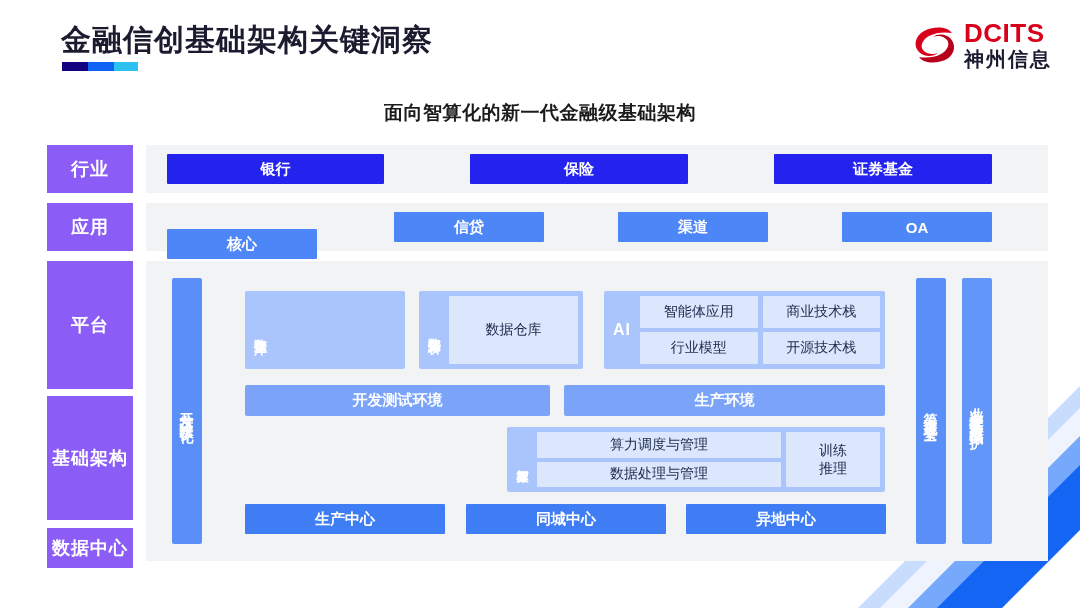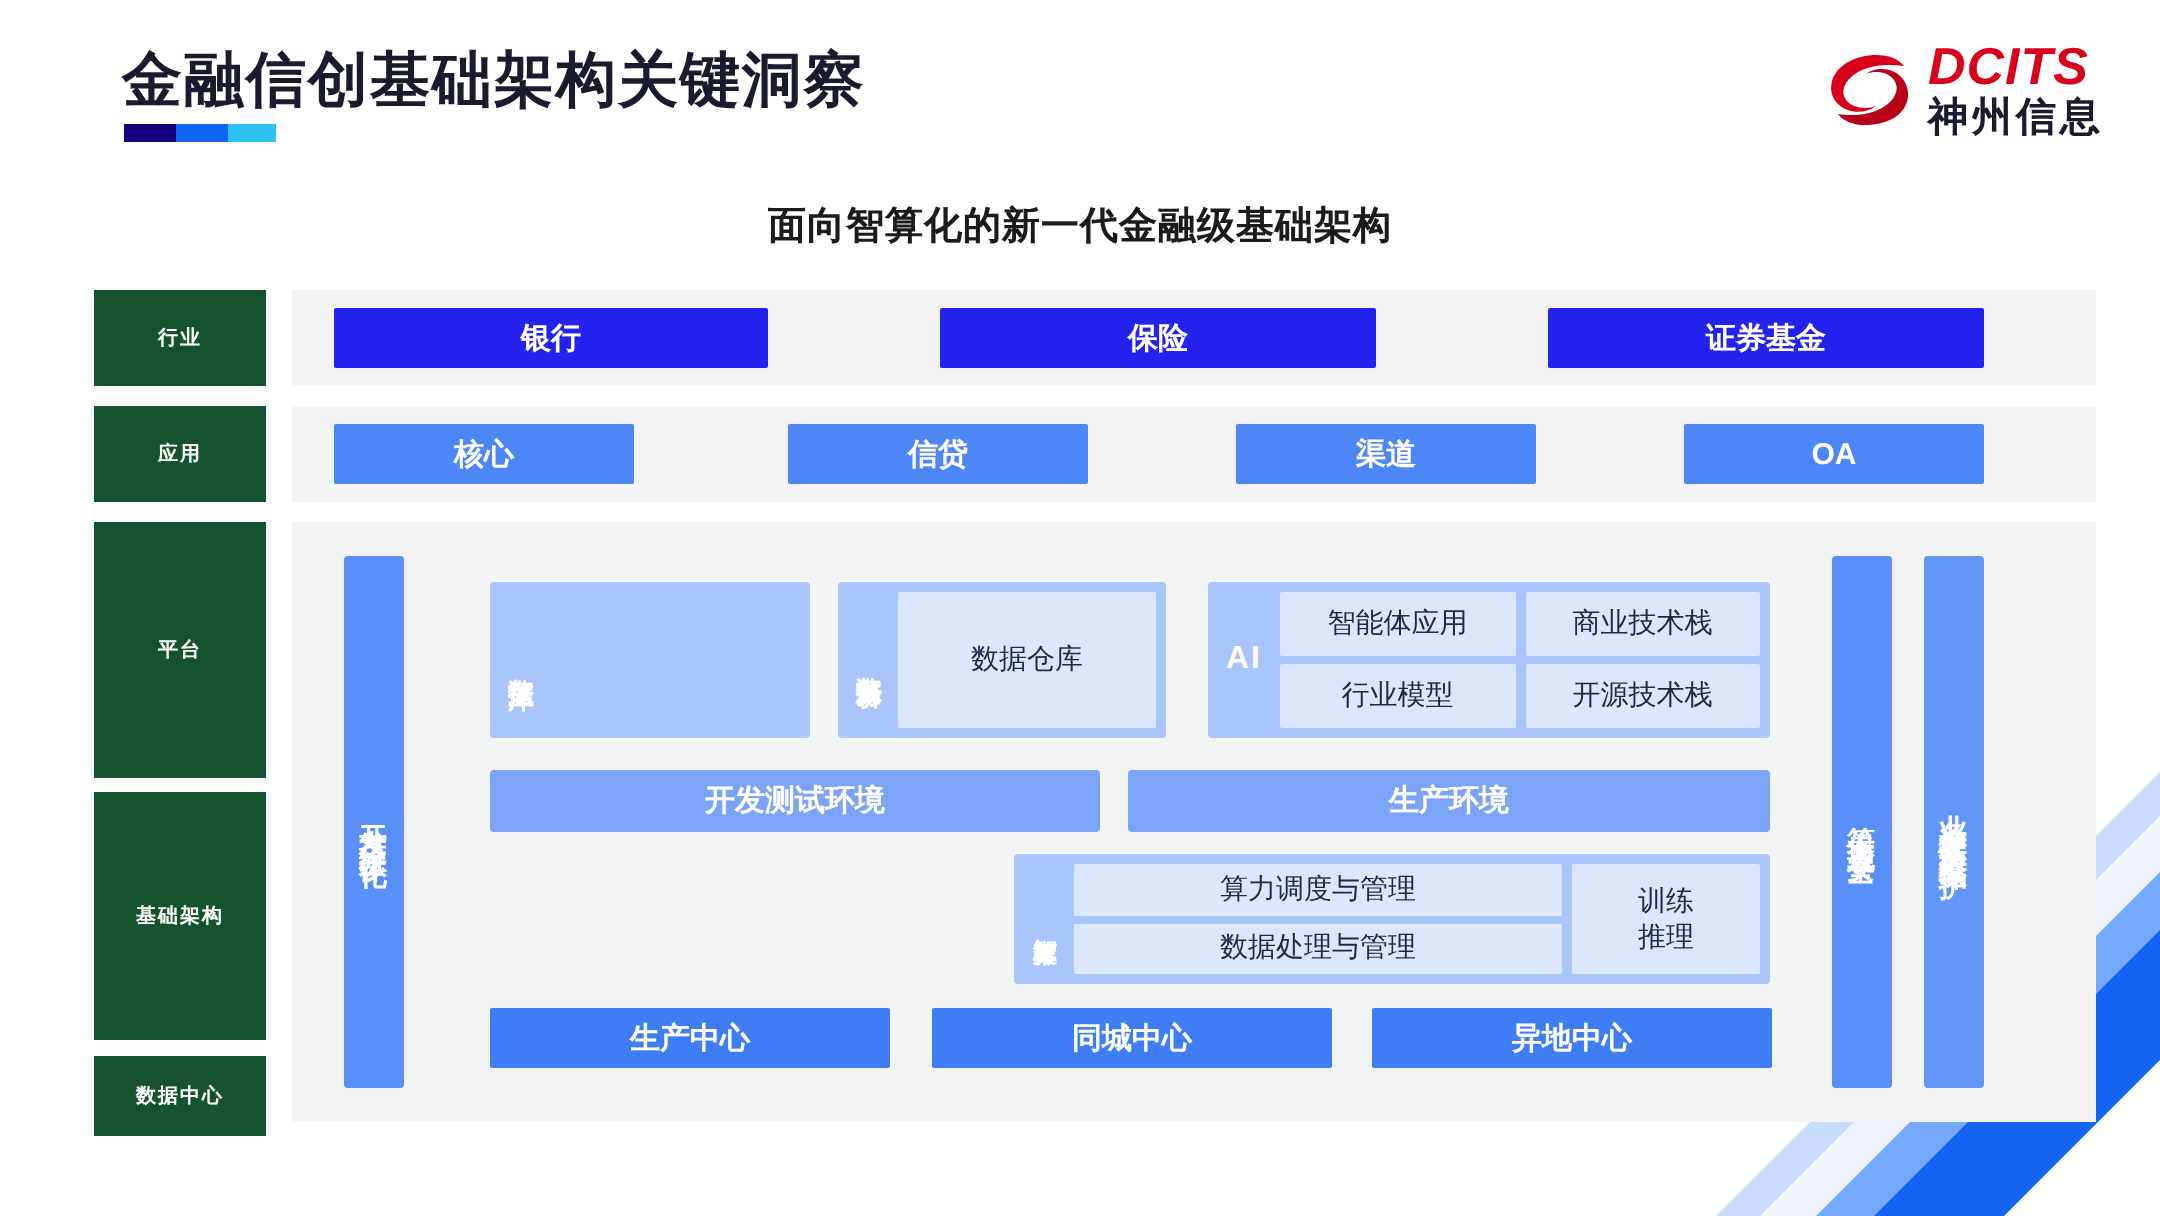--- a/index.html
+++ b/index.html
@@ -27,35 +27,35 @@
   }
   .hdr-bar { position:absolute; left:62px; top:62px; display:flex; width:76px; height:9px; }
   .hdr-bar span { display:block; height:100%; }
   .hb1 { width:26px; background:#12007e; }
   .hb2 { width:26px; background:#0f63f5; }
   .hb3 { width:24px; background:#2cc1f0; }
 
   .logo { position:absolute; right:28px; top:20px; display:flex; align-items:center; gap:7px; }
   .logo-mark { width:46px; height:46px; position:relative; }
   .logo-text { display:flex; flex-direction:column; line-height:1; }
-  .logo-en { font-size:26px; font-weight:bold; font-style:italic; color:#d9001b; letter-spacing:0.5px; }
+  .logo-en { font-size:26px; font-weight:bold; color:#d9001b; letter-spacing:0.5px; }
   .logo-cn { font-size:20px; font-weight:bold; color:#1b1b2f; letter-spacing:2px; margin-top:3px; }
 
   
   .subtitle {
     position:absolute; left:0; right:0; top:100px;
     text-align:center; font-size:19px; font-weight:bold; color:#1b1b1b;
     letter-spacing:0.5px;
   }
 
   
   .rail-label {
-    position:absolute; background:#14532d; color:#fff;
+    position:absolute; background:#8b5cf6; color:#fff;
     display:flex; align-items:center; justify-content:center;
-    font-size:10px; font-weight:bold; letter-spacing:1px;
+    font-size:18px; font-weight:bold; letter-spacing:1px;
   }
 
   
   .panel { position:absolute; background:#f2f3f5; }
 
   
   .chip {
     position:absolute; display:flex; align-items:center; justify-content:center;
     color:#fff; font-weight:bold; border-radius:1px; text-align:center;
   }
@@ -134,21 +134,21 @@
   <div class="subtitle">面向智算化的新一代金融级基础架构</div>
 
   <div class="rail-label" style="left:47px; top:145px; width:86px; height:48px;">行业</div>
   <div class="panel" style="left:146px; top:145px; width:902px; height:48px;"></div>
   <div class="chip chip-deep" style="left:167px; top:154px; width:217px; height:30px;">银行</div>
   <div class="chip chip-deep" style="left:470px; top:154px; width:218px; height:30px;">保险</div>
   <div class="chip chip-deep" style="left:774px; top:154px; width:218px; height:30px;">证券基金</div>
 
   <div class="rail-label" style="left:47px; top:203px; width:86px; height:48px;">应用</div>
   <div class="panel" style="left:146px; top:203px; width:902px; height:48px;"></div>
-  <div class="chip chip-mid" style="left:167px; top:212px; width:150px; height:30px;">核心</div>
+  <div class="chip chip-mid" style="left:167px; top:229px; width:150px; height:30px;">核心</div>
   <div class="chip chip-mid" style="left:394px; top:212px; width:150px; height:30px;">信贷</div>
   <div class="chip chip-mid" style="left:618px; top:212px; width:150px; height:30px;">渠道</div>
   <div class="chip chip-mid" style="left:842px; top:212px; width:150px; height:30px;">OA</div>
 
   <div class="panel" style="left:146px; top:261px; width:902px; height:300px;"></div>
 
   <div class="rail-label" style="left:47px; top:261px; width:86px; height:128px;">平台</div>
   <div class="rail-label" style="left:47px; top:396px; width:86px; height:124px;">基础架构</div>
   <div class="rail-label" style="left:47px; top:528px; width:86px; height:40px;">数据中心</div>
 

